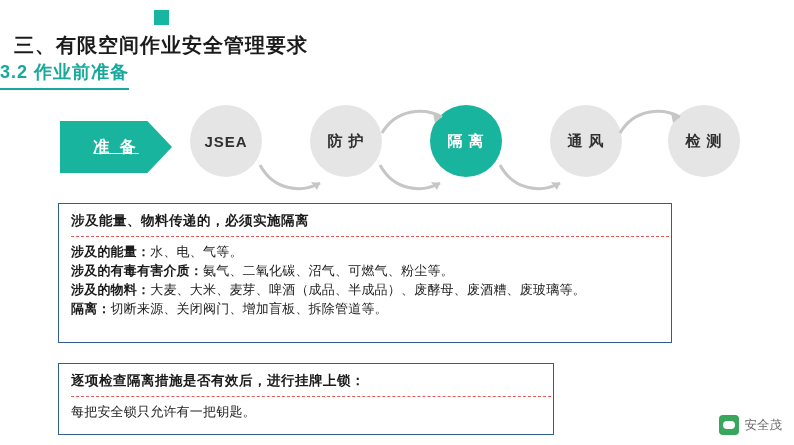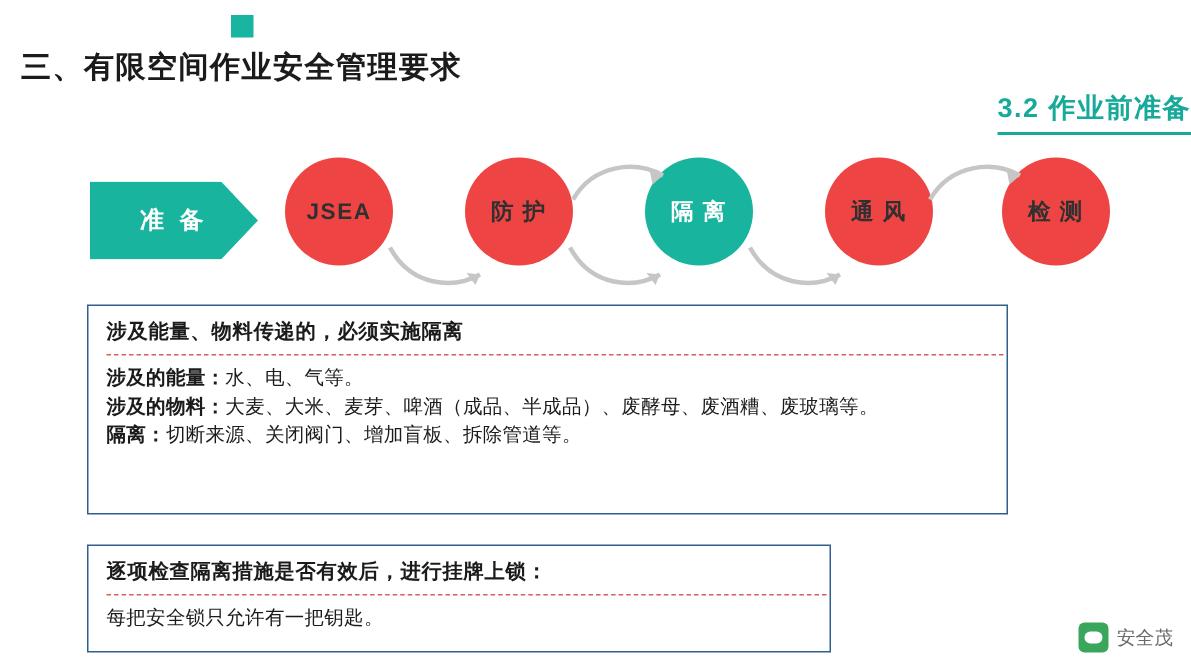--- a/index.html
+++ b/index.html
@@ -36,22 +36,21 @@
     letter-spacing: 1px;
     line-height: 1;
   }
 
   
   .section-heading {
     position: absolute;
     top: 60px;
     left: 0;
     width: 100%;
-    text-align: right;
-    padding-left: 13px;
+    text-align: left;
   }
   .section-heading .sh-inner {
     display: inline-block;
     color: #17a99a;
     font-size: 18px;
     font-weight: bold;
     padding-bottom: 4px;
     border-bottom: 2px solid #17a99a;
     letter-spacing: 1px;
   }
@@ -77,26 +76,27 @@
     background: #18b49d;
     color: #ffffff;
     font-size: 16px;
     font-weight: bold;
     letter-spacing: 3px;
     display: flex;
     align-items: center;
     justify-content: center;
     clip-path: polygon(0 0, 78% 0, 100% 50%, 78% 100%, 0 100%);
     margin-top: 16px;
+    text-decoration: underline;
   }
   .circle {
     width: 72px;
     height: 72px;
     border-radius: 50%;
-    background: #ef4444;
+    background: #e5e5e5;
     color: #303030;
     font-size: 15px;
     font-weight: bold;
     display: flex;
     align-items: center;
     justify-content: center;
     letter-spacing: 1px;
   }
   .circle.active {
     background: #18b49d;
@@ -226,20 +226,23 @@
   </svg>
 </div>
 
 <div class="box box-1">
   <div class="box-head">涉及能量、物料传递的，必须实施隔离</div>
   <div class="dashed-sep"></div>
   <div class="box-line">
     <b>涉及的能量：</b><span>水、电、气等。</span>
   </div>
   <div class="box-line">
+    <b>涉及的有毒有害介质：</b><span>氨气、二氧化碳、沼气、可燃气、粉尘等。</span>
+  </div>
+  <div class="box-line">
     <b>涉及的物料：</b><span>大麦、大米、麦芽、啤酒（成品、半成品）、废酵母、废酒糟、废玻璃等。</span>
   </div>
   <div class="box-line">
     <b>隔离：</b><span>切断来源、关闭阀门、增加盲板、拆除管道等。</span>
   </div>
 </div>
 
 <div class="box box-2">
   <div class="box-head">逐项检查隔离措施是否有效后，进行挂牌上锁：</div>
   <div class="dashed-sep"></div>

